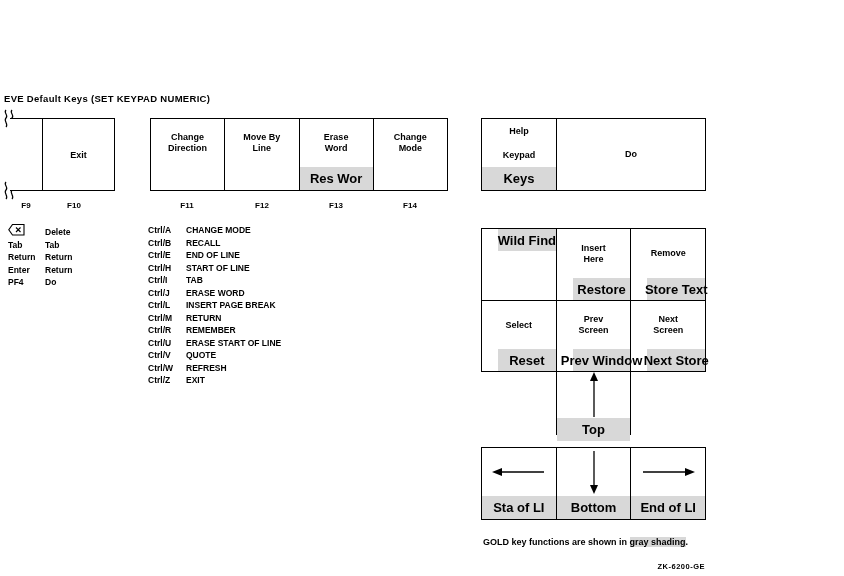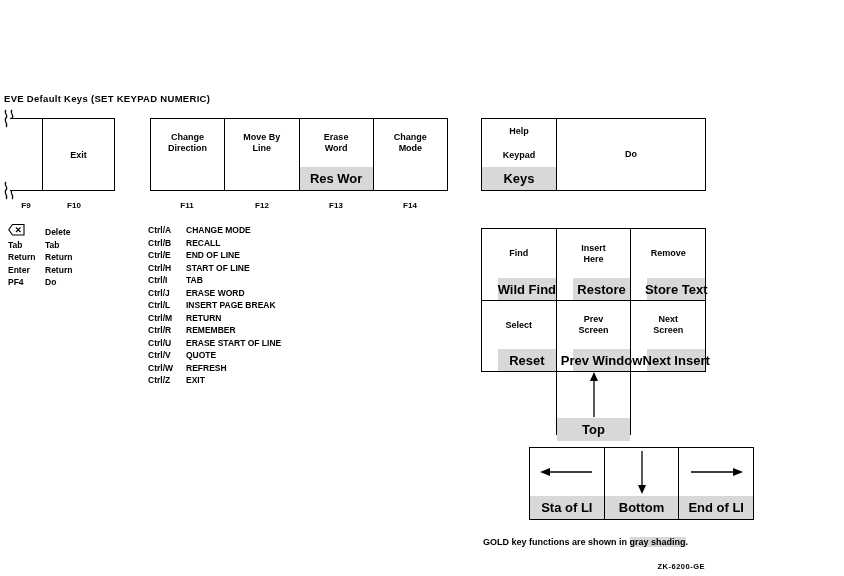--- a/index.html
+++ b/index.html
@@ -187,23 +187,20 @@
       </div>
     <div class="maprow">
         <span class="mapkey">Ctrl/Z</span>
         <span class="mapfn">EXIT</span>
       </div>
   </div>
 
   <div class="box" style="left:481px;top:228px;width:225px;height:144px;display:flex;flex-direction:column;">
     <div class="kp-row">
       <div class="cell">
-        <div class="klabel">
-            <span class="kline">Find</span>
-          </div>
         <div class="gold">Wild Find</div>
       </div>
       <div class="cell">
         <div class="klabel">
             <span class="kline">Insert</span>
             <span class="kline">Here</span>
           </div>
         <div class="gold">Restore</div>
       </div>
       <div class="cell">
@@ -225,36 +222,36 @@
             <span class="kline">Prev</span>
             <span class="kline">Screen</span>
           </div>
         <div class="gold">Prev Window</div>
       </div>
       <div class="cell">
         <div class="klabel">
             <span class="kline">Next</span>
             <span class="kline">Screen</span>
           </div>
-        <div class="gold">Next Insert</div>
+        <div class="gold">Next Store</div>
       </div>
     </div>
   </div>
 
   <div class="box" style="left:556px;top:371px;width:75px;height:64px;display:flex;flex-direction:column;">
     <div class="arrowarea">
       <svg width="12" height="46">
         <line x1="6" y1="45" x2="6" y2="7" stroke="#000" stroke-width="1.3"></line>
         <polygon points="6,0 2,9 10,9" fill="#000"></polygon>
       </svg>
     </div>
     <div class="gold">Top</div>
   </div>
 
-  <div class="box" style="left:481px;top:447px;width:225px;height:73px;margin-left:48px;">
+  <div class="box" style="left:481px;top:447px;width:225px;height:73px;">
     <div class="cells">
       <div class="cell">
         <div class="arrowarea">
           <svg width="53" height="12">
             <line x1="52" y1="6" x2="8" y2="6" stroke="#000" stroke-width="1.3"></line>
             <polygon points="0,6 10,2 10,10" fill="#000"></polygon>
           </svg>
         </div>
         <div class="gold">Sta of LI</div>
       </div>

